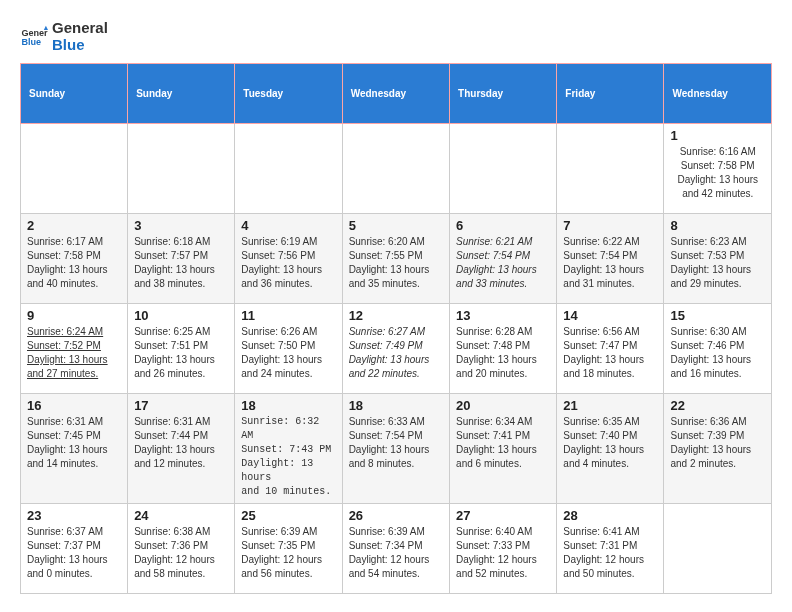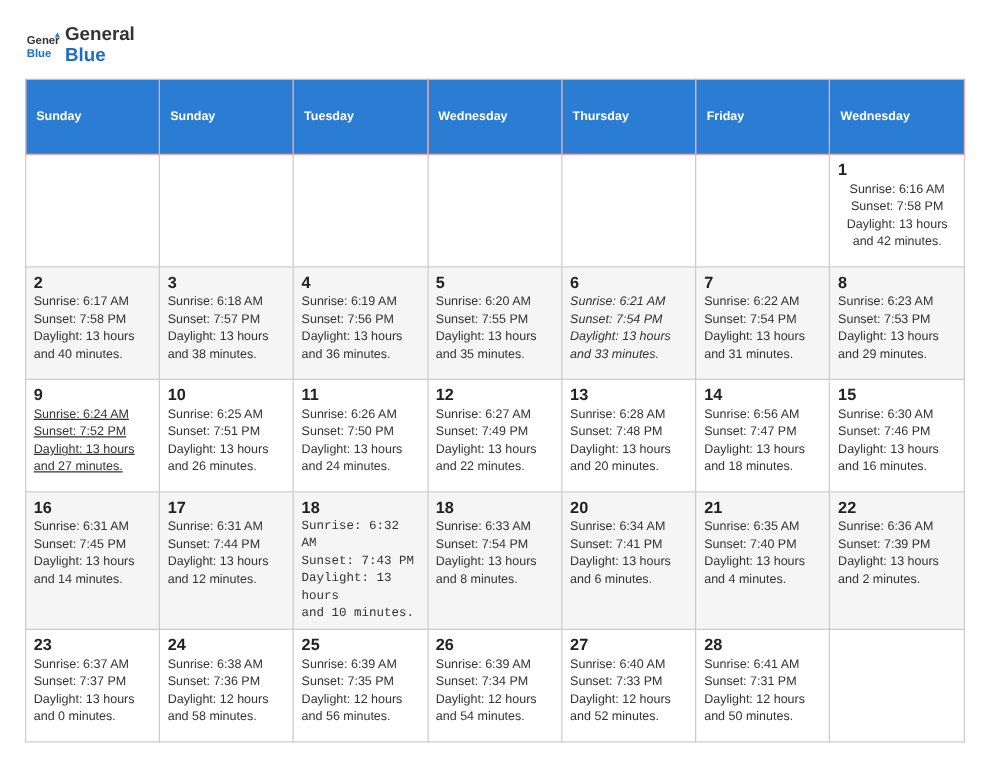--- a/index.html
+++ b/index.html
@@ -200,21 +200,21 @@
         </td>
         <td>
           <span class="day-num">11</span>
           <div class="day-info" style="white-space: pre-wrap;">Sunrise: 6:26 AM
 Sunset: 7:50 PM
 Daylight: 13 hours
 and 24 minutes.</div>
         </td>
         <td>
           <span class="day-num">12</span>
-          <div class="day-info" style="white-space: pre-wrap;">Sunrise: 6:27 AM
+          <div class="day-info" style="white-space: pre-wrap; font-style: italic;">Sunrise: 6:27 AM
 Sunset: 7:49 PM
 Daylight: 13 hours
 and 22 minutes.</div>
         </td>
         <td>
           <span class="day-num">13</span>
           <div class="day-info" style="white-space: pre-wrap;">Sunrise: 6:28 AM
 Sunset: 7:48 PM
 Daylight: 13 hours
 and 20 minutes.</div>

